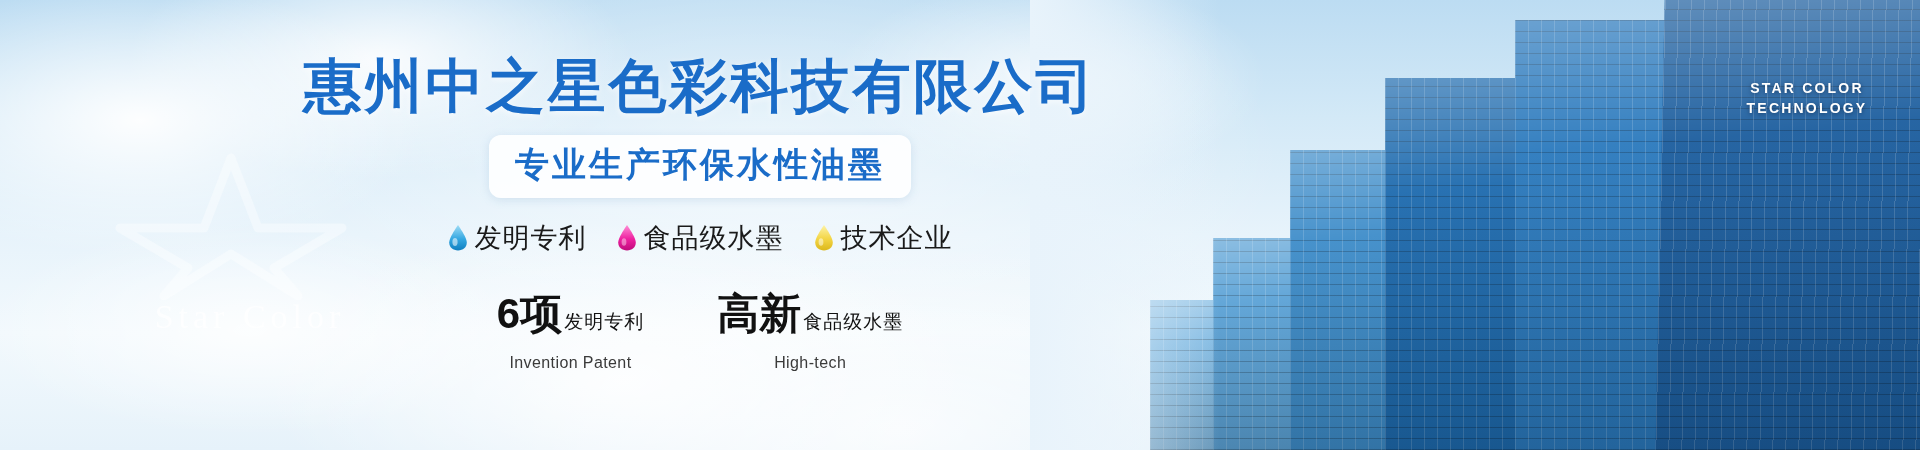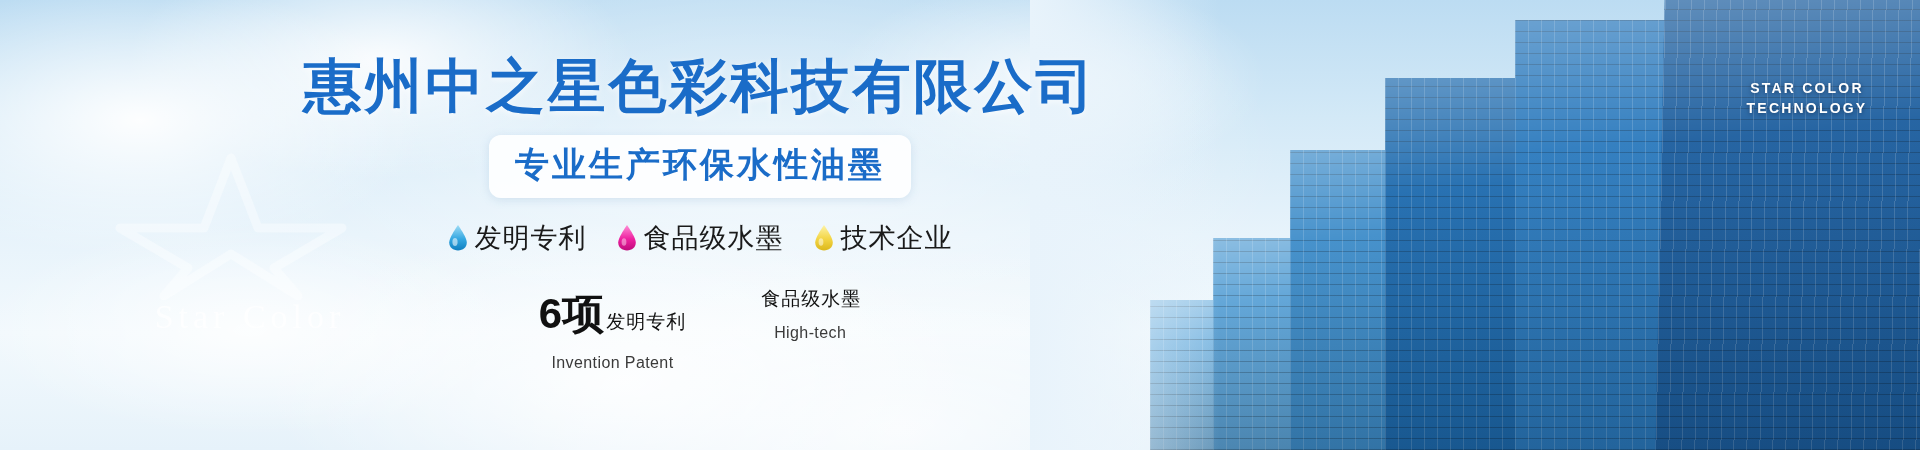--- a/index.html
+++ b/index.html
@@ -218,20 +218,21 @@
       <div class="badge">
         <div class="badge-main">
           <span class="badge-big">6项</span>
           <span class="badge-small">发明专利</span>
         </div>
         <div class="badge-en">Invention Patent</div>
       </div>
 
       <div class="badge">
         <div class="badge-main">
+          <span class="badge-big">高新</span>
           <span class="badge-small">食品级水墨</span>
         </div>
         <div class="badge-en">High-tech</div>
       </div>
 
     </div>
 
   </div>
 </div>
 

